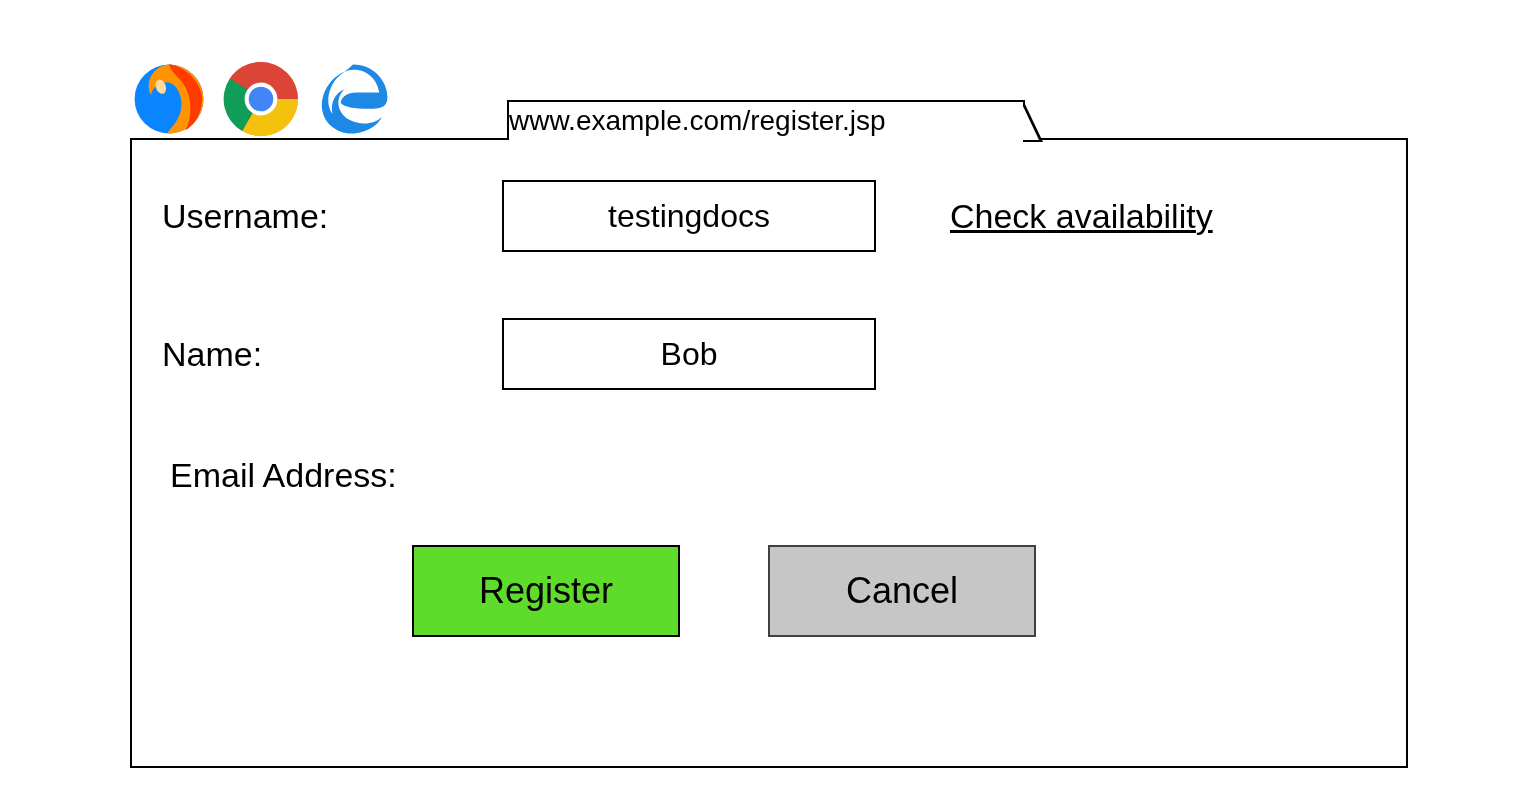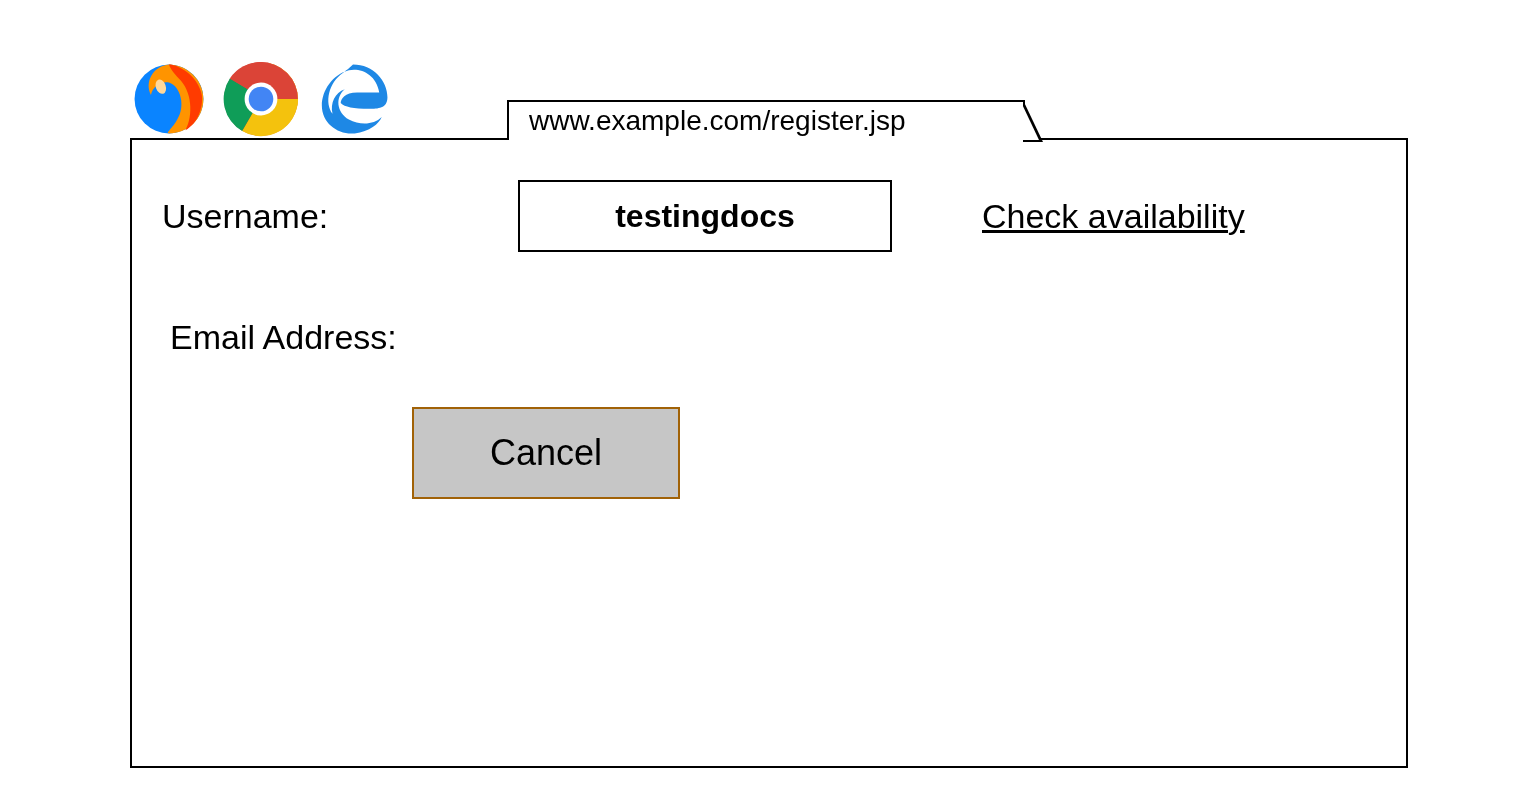--- a/index.html
+++ b/index.html
@@ -27,21 +27,20 @@
       position: absolute;
       top: 100px;
       left: 507px;
       width: 518px;
       height: 40px;
       border: 2px solid #000;
       border-bottom: none;
       background: #fff;
       display: flex;
       align-items: center;
-      padding-left: 20px;
       font-size: 28px;
       z-index: 5;
     }
     .tab::after {
       content: "";
       position: absolute;
       top: -2px;
       right: -20px;
       width: 0;
       height: 0;
@@ -65,36 +64,34 @@
       width: 1278px;
       height: 630px;
       border: 2px solid #000;
       background: #fff;
       padding: 40px 30px 30px 30px;
     }
     .form-row {
       display: flex;
       align-items: center;
       margin-bottom: 66px;
-      gap: 16px;
     }
     .form-label {
       font-size: 34px;
       width: 340px;
       color: #000;
     }
     .form-input {
       width: 374px;
       height: 72px;
       border: 2px solid #000;
       font-size: 32px;
       text-align: center;
       background: #fff;
       font-family: inherit;
-      font-weight: bold;
     }
     .link {
       font-size: 34px;
       color: #000000;
       text-decoration: underline;
       margin-left: 74px;
       cursor: pointer;
     }
     .button-row {
       display: flex;
@@ -113,21 +110,21 @@
       align-items: center;
       justify-content: center;
     }
     .btn-primary {
       background: #5fdb2c;
       color: #000;
     }
     .btn-secondary {
       background: #c6c6c6;
       color: #000;
-      border: 2px solid #a16207;
+      border: 2px solid #404040;
     }
   </style>
 </head>
 <body>
 
 <div class="browser-icons">
 
   <svg class="browser-icon" viewBox="0 0 100 100">
     <circle cx="50" cy="50" r="42" fill="#0a84ff"></circle>
     <path d="M50 8 C 70 8, 92 25, 92 50 C 92 75, 72 92, 50 92 C 45 92, 55 85, 60 75 C 70 60, 65 35, 50 30 C 40 28, 30 35, 28 45 C 20 30, 30 10, 50 8 Z" fill="#ff9400"></path>
@@ -157,22 +154,27 @@
 </div>
 
 <div class="window">
 
   <div class="form-row">
     <span class="form-label">Username:</span>
     <input class="form-input" type="text" value="testingdocs" style="">
     <a class="link">Check availability</a>
   </div>
 
+  <div class="form-row">
+    <span class="form-label">Name:</span>
+    <input class="form-input" type="text" value="Bob" style="">
+  </div>
 
   <div class="form-row" style="margin-bottom:40px;margin-left:8px;">
     <span class="form-label">Email Address:</span>
   </div>
 
   <div class="button-row">
+    <button class="btn btn-primary">Register</button>
     <button class="btn btn-secondary">Cancel</button>
   </div>
 
 </div>
 
 </body></html>

